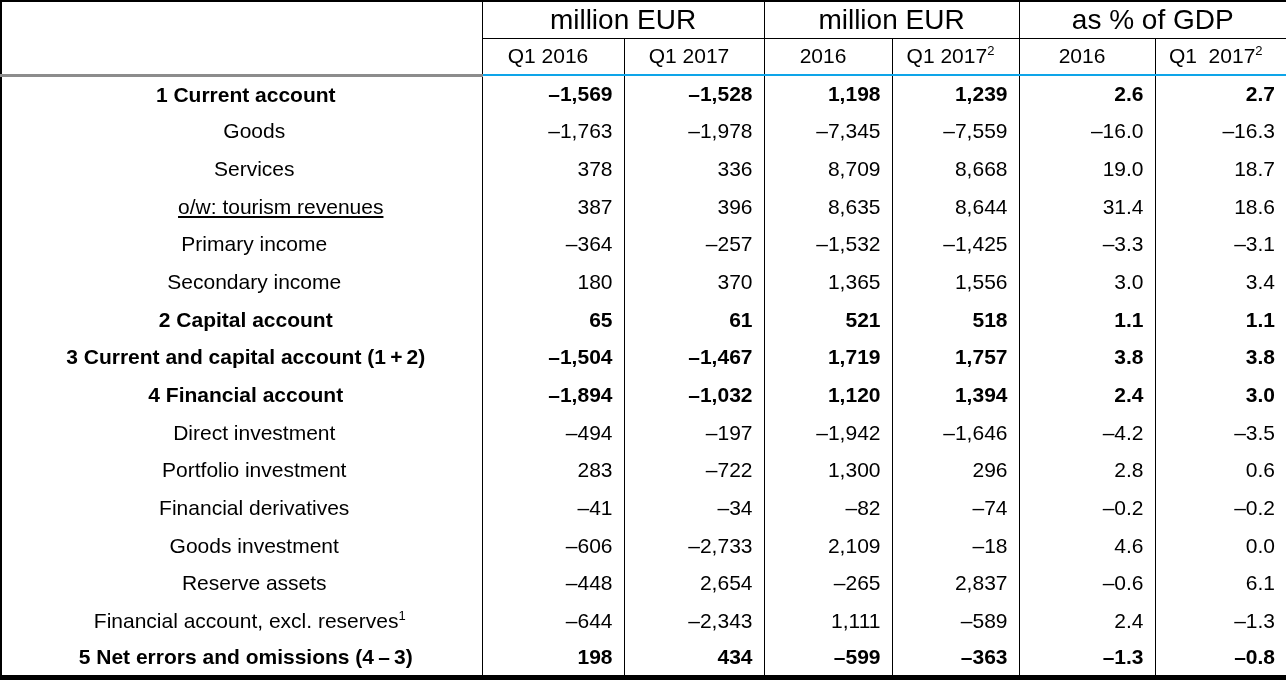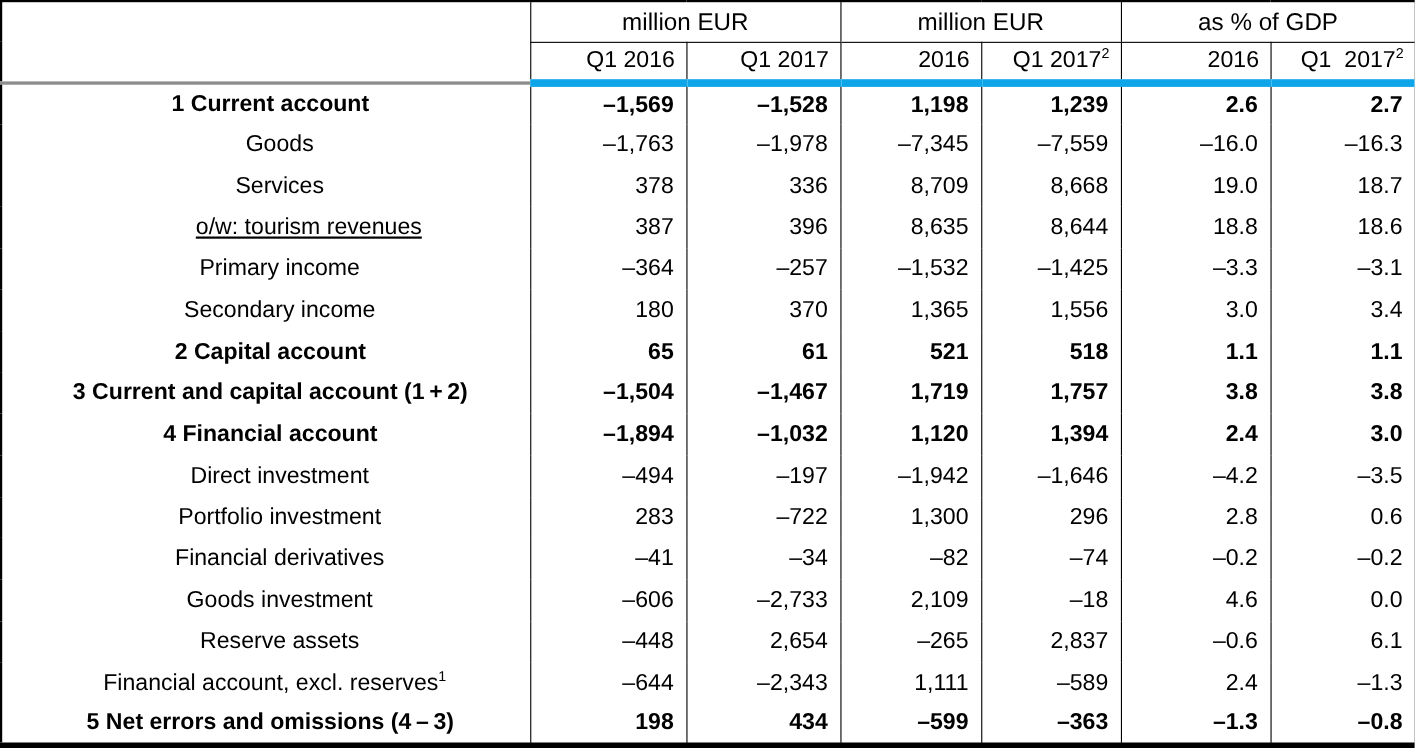--- a/index.html
+++ b/index.html
@@ -29,27 +29,27 @@
   }
   
   thead tr { height: 37px; }
   th.corner {
     border-bottom: 3px solid #8c8c8c;
   }
   th.group {
     border-left: 1px solid #000;
     border-bottom: 1px solid #000;
     text-align: center;
-    font-size: 22px;
+    font-size: 28px;
     margin-top: 44px;
   }
   th.sub {
     border-left: 1px solid #000;
-    border-bottom: 7px solid #0ea5e9;
-    text-align: right;
+    border-bottom: 2px solid #0ea5e9;
+    text-align: center;
     padding-right: 10px;
   }
   
   tbody tr { height: 37px; }
   td.val {
     border-left: 1px solid #000;
     text-align: right;
     padding-right: 11px;
   }
   td.label { text-align: center; }
@@ -119,21 +119,21 @@
       <td class="val">8,668</td>
       <td class="val">19.0</td>
       <td class="val">18.7</td>
     </tr>
     <tr class="ind2">
       <td class="label">o/w: tourism revenues</td>
       <td class="val">387</td>
       <td class="val">396</td>
       <td class="val">8,635</td>
       <td class="val">8,644</td>
-      <td class="val">18.8</td>
+      <td class="val">31.4</td>
       <td class="val">18.6</td>
     </tr>
     <tr class="ind1">
       <td class="label">Primary income</td>
       <td class="val">–364</td>
       <td class="val">–257</td>
       <td class="val">–1,532</td>
       <td class="val">–1,425</td>
       <td class="val">–3.3</td>
       <td class="val">–3.1</td>

